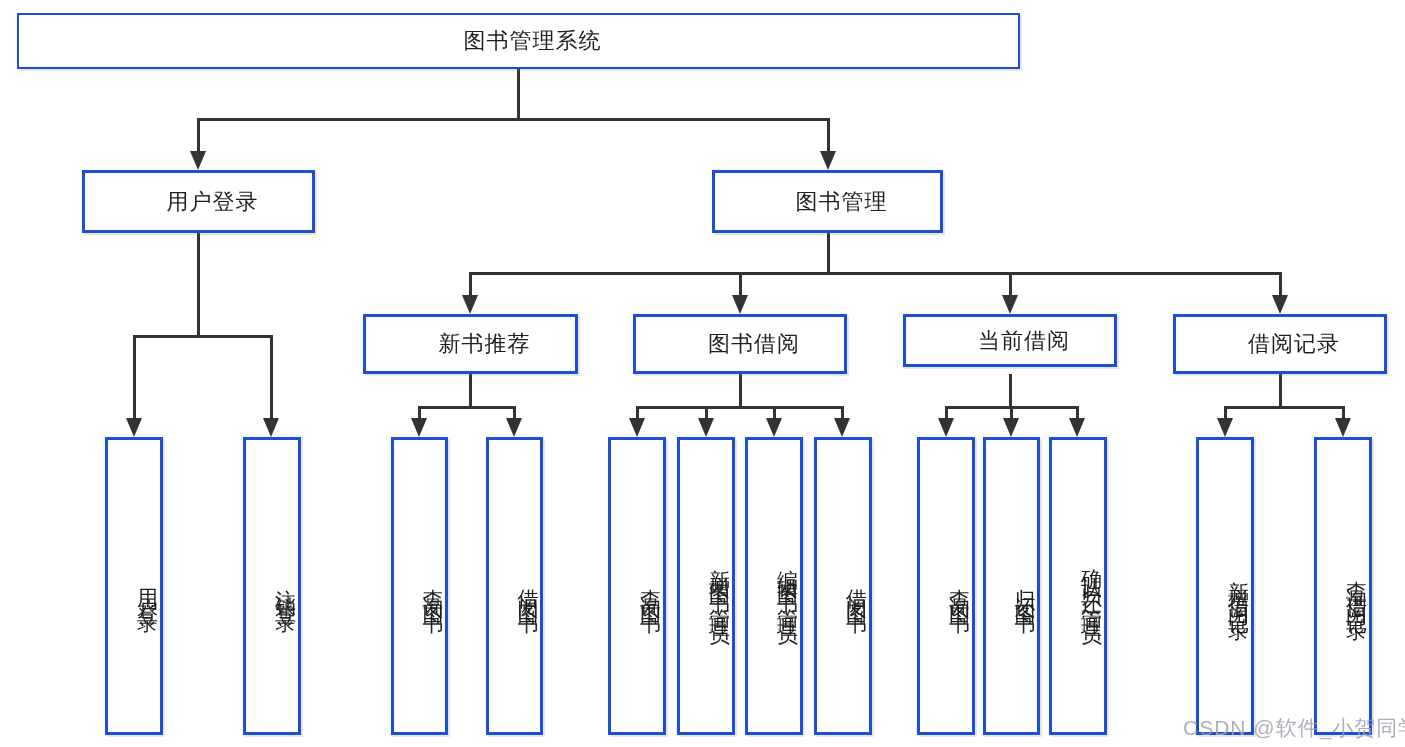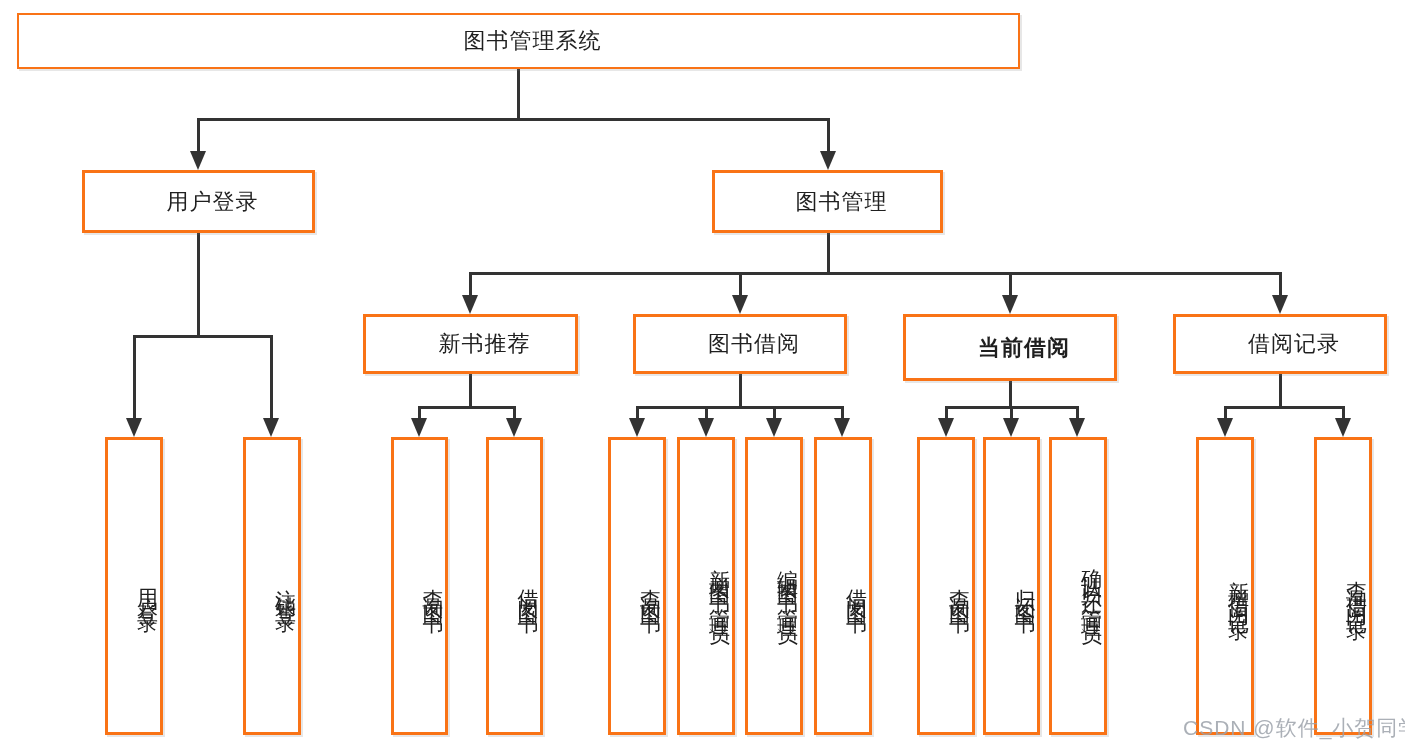--- a/index.html
+++ b/index.html
@@ -4,21 +4,21 @@
 <style>
   html,body { margin:0; padding:0; background:#ffffff; }
   .stage {
     position:relative; width:1405px; height:747px;
     background:#ffffff; overflow:hidden;
     font-family:"Liberation Sans","DejaVu Sans",sans-serif;
     color:#1f1f1f;
   }
   .box {
     position:absolute; box-sizing:border-box; background:#ffffff;
-    border:3px solid #f97316;
+    border:3px solid #1d4ed8;
     display:flex; align-items:center; justify-content:center;
     font-size:22px; letter-spacing:1px; color:#1f1f1f;
     box-shadow:2px 2px 0 rgba(120,120,120,0.18);
     z-index:2;
     padding-left:28px;
   }
   .box.thin { border-width:2px; }
   .vbox {
     writing-mode:vertical-rl; text-orientation:mixed;
     font-size:21px; letter-spacing:8px; line-height:1;
@@ -43,21 +43,21 @@
 <div class="stage">
 
   <div class="box thin" style="left:17px; top:13px; width:1003px; height:56px;">图书管理系统</div>
 
   <div class="box" style="left:82px; top:170px; width:233px; height:63px;">用户登录</div>
 
   <div class="box" style="left:712px; top:170px; width:231px; height:63px;text-align:right;">图书管理</div>
 
   <div class="box" style="left:363px; top:314px; width:215px; height:60px;">新书推荐</div>
   <div class="box" style="left:633px; top:314px; width:214px; height:60px;">图书借阅</div>
-  <div class="box" style="left:903px; top:314px; width:214px; height:67px;font-weight:bold;">当前借阅</div>
+  <div class="box" style="left:903px; top:314px; width:214px; height:53px;">当前借阅</div>
   <div class="box" style="left:1173px; top:314px; width:214px; height:60px;">借阅记录</div>
 
   <div class="box vbox" style="left:105px; top:437px; width:58px; height:298px;">用户登录</div>
   <div class="box vbox" style="left:243px; top:437px; width:58px; height:298px;">注销登录</div>
 
   <div class="box vbox" style="left:391px; top:437px; width:57px; height:298px;">查询图书</div>
   <div class="box vbox" style="left:486px; top:437px; width:57px; height:298px;">借阅图书</div>
 
   <div class="box vbox" style="left:608px; top:437px; width:58px; height:298px;">查询图书</div>
   <div class="box vbox" style="left:677px; top:437px; width:58px; height:298px;">新增图书（管理员）</div>

